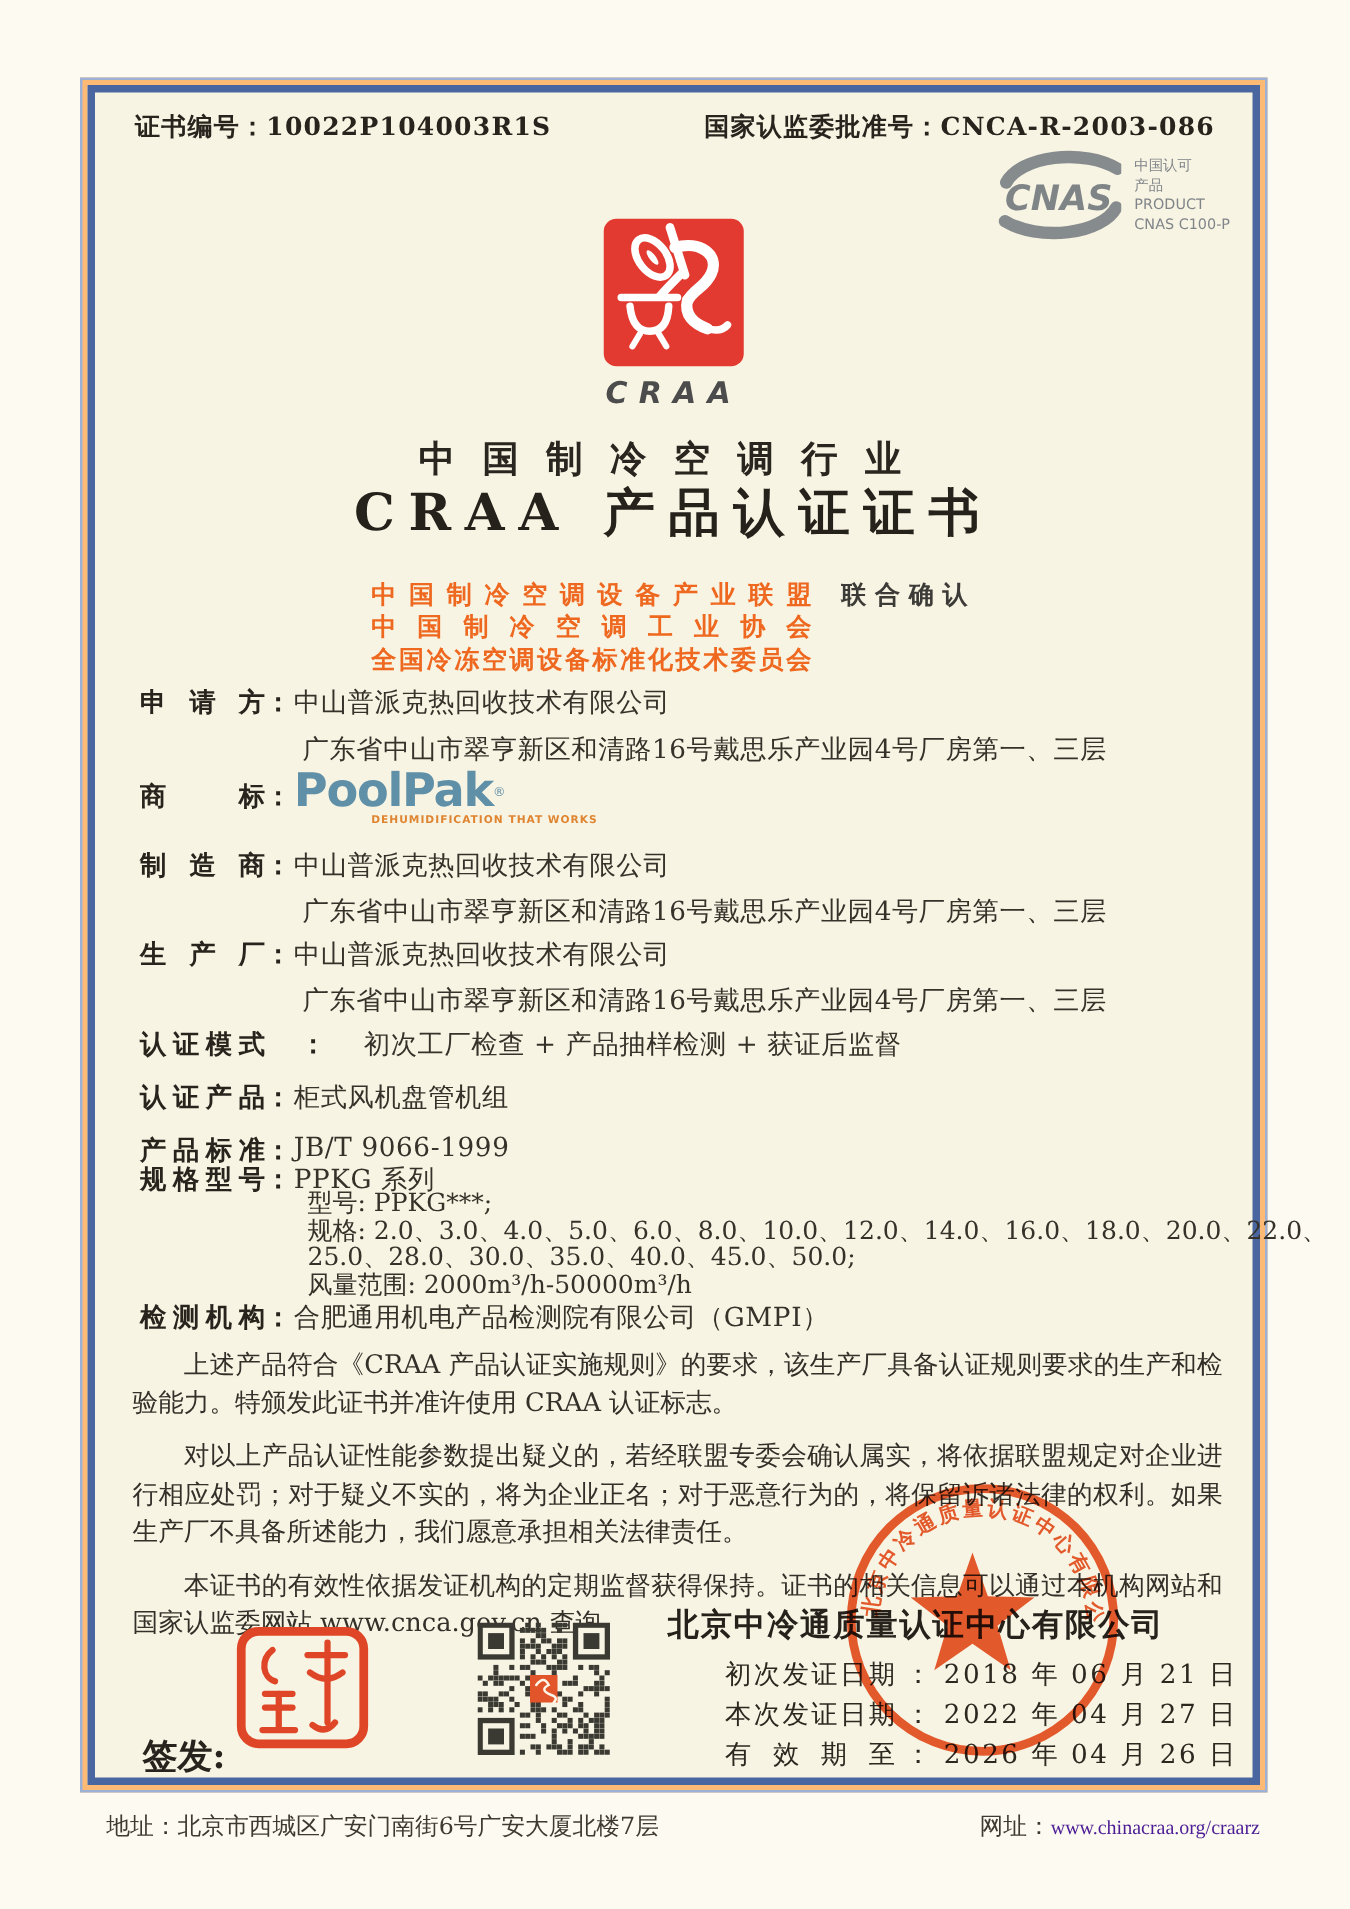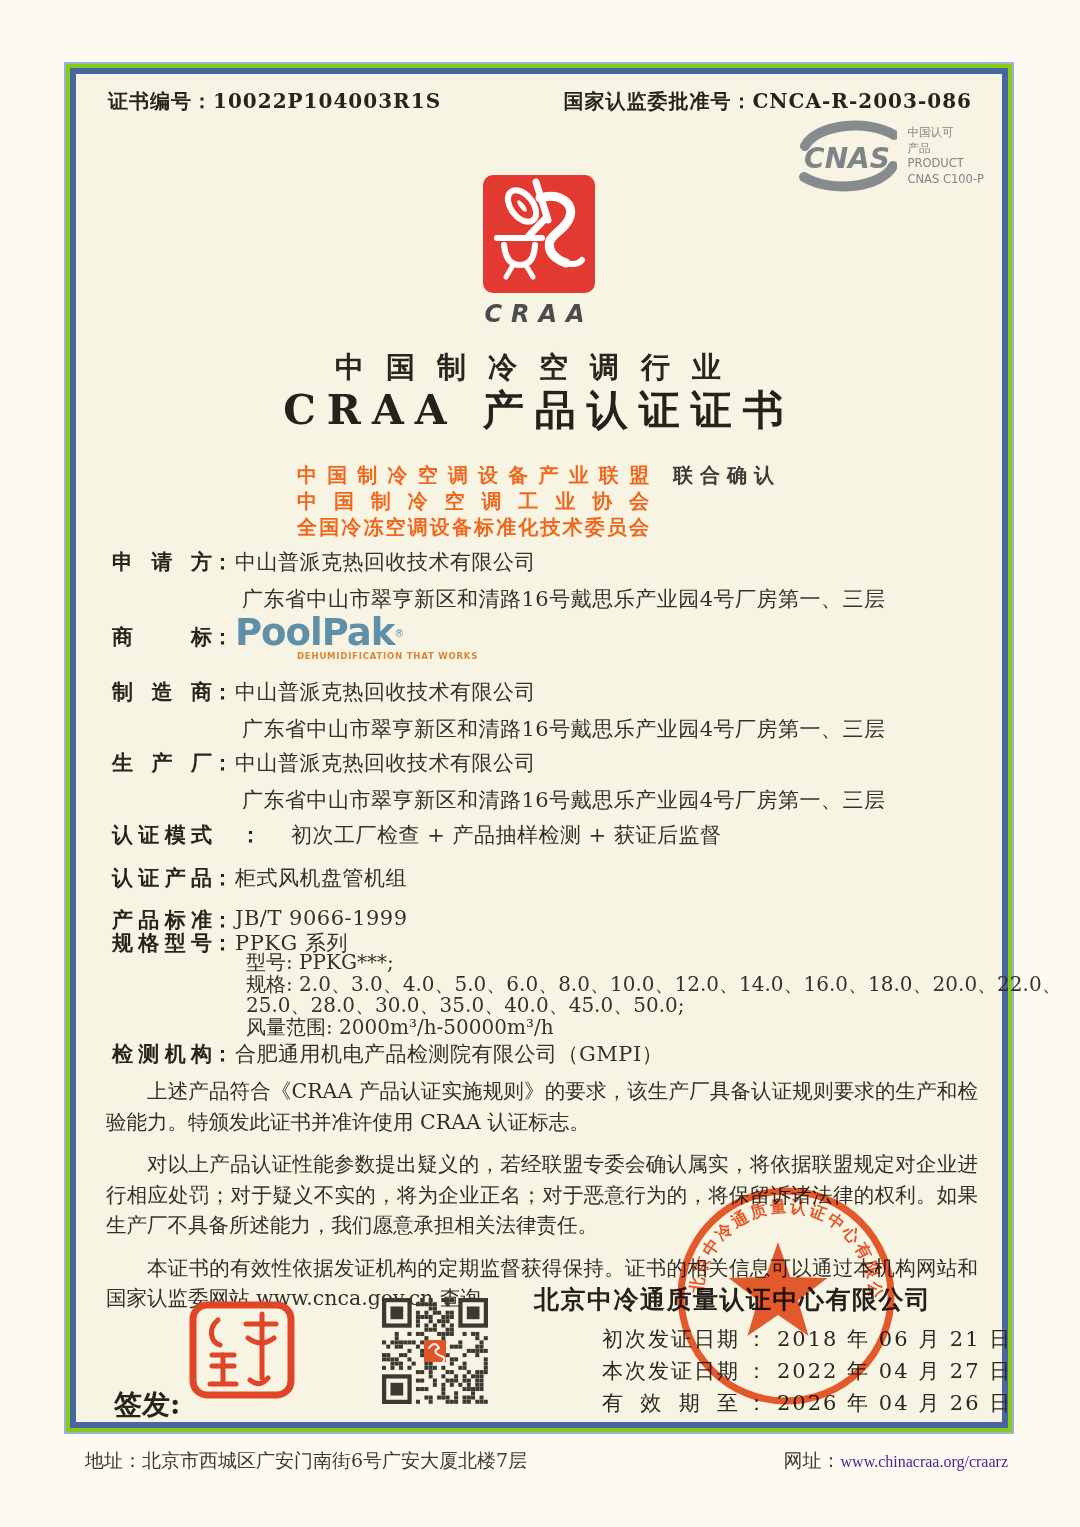--- a/index.html
+++ b/index.html
@@ -7,21 +7,21 @@
     width:1080px;height:1527px;position:relative;overflow:hidden;
     background:#fcfaf1;
     font-family:"DejaVu Serif",serif;
     color:#2f2b24;
   }
   .page{position:absolute;inset:0;}
 
   
   .cert-frame{
     position:absolute;left:64px;top:62px;width:950px;height:1372px;
-    border:2px solid #9db1d6;background:#84cc16;padding:4px;box-sizing:border-box;
+    border:2px solid #9db1d6;background:#fdba74;padding:4px;box-sizing:border-box;
   }
   .cert{
     position:relative;width:100%;height:100%;box-sizing:border-box;
     border:6px solid #4a66a0;background:#f8f4e3;
   }
 
   
   .hdr-row{
     position:absolute;top:14px;left:32px;right:30px;
     display:flex;justify-content:space-between;
@@ -85,21 +85,21 @@
     font-size:20.5px;line-height:30.5px;text-align:justify;color:#33302a;}
   .paras p{margin:0 0 12px;text-indent:2em;}
 
   
   .sign-label{position:absolute;left:38px;top:1312px;font-size:28px;font-weight:bold;color:#28241d;}
   .seal{position:absolute;left:112px;top:1226px;}
   .qr{position:absolute;left:306px;top:1224px;}
   .issuer-name{position:absolute;left:458px;top:1209px;font-size:25px;font-weight:bold;letter-spacing:1.5px;color:#26221b;white-space:nowrap;}
   .dates{position:absolute;left:504px;top:1249px;font-size:21px;color:#2c2820;}
   .date-row{display:flex;height:32px;align-items:center;white-space:nowrap;}
-  .dlabel{display:inline-block;width:136px;text-align:justify;text-align-last:justify;margin-left:22px;-moz-text-align-last:justify;}
+  .dlabel{display:inline-block;width:136px;text-align:justify;text-align-last:justify;-moz-text-align-last:justify;}
   .dcolon{margin:0 10px 0 8px;}
   .dvalue{letter-spacing:2px;}
 
   .stamp{position:absolute;left:590px;top:1102px;width:240px;height:240px;
     mix-blend-mode:multiply;opacity:.92;}
 
   
   .footer{position:absolute;left:85px;right:72px;top:1448px;
     display:flex;justify-content:space-between;font-size:19px;color:#3f3a31;}
   .footer .url{font-family:Liberation Serif, serif;font-size:16px;color:#4c1d95;}

